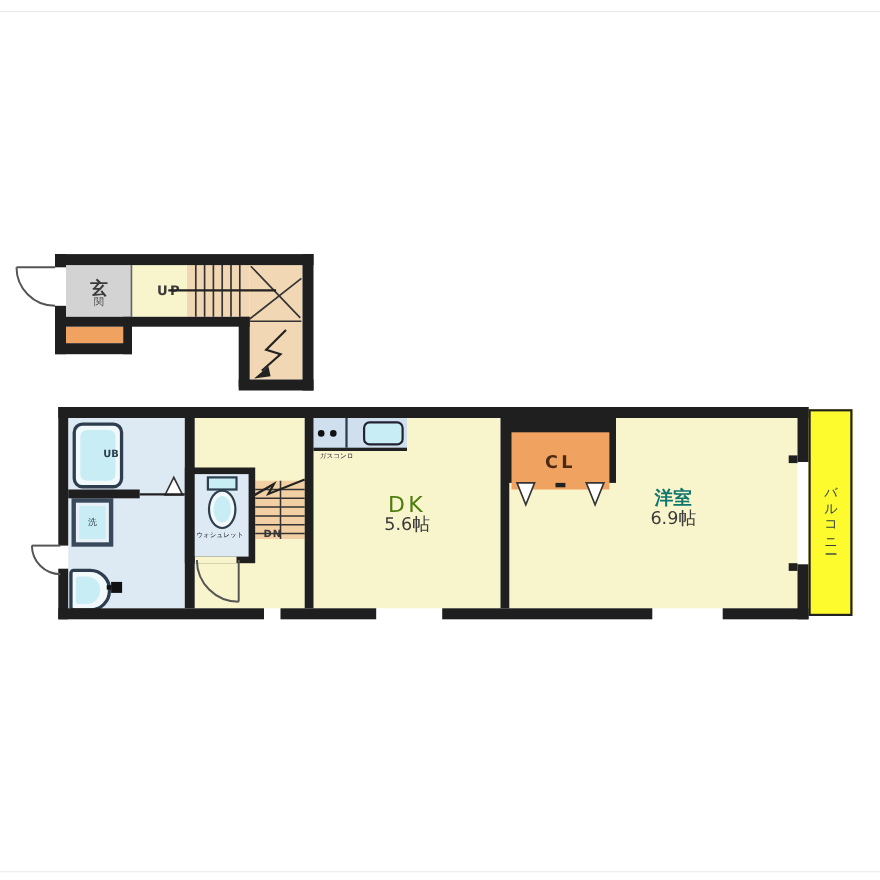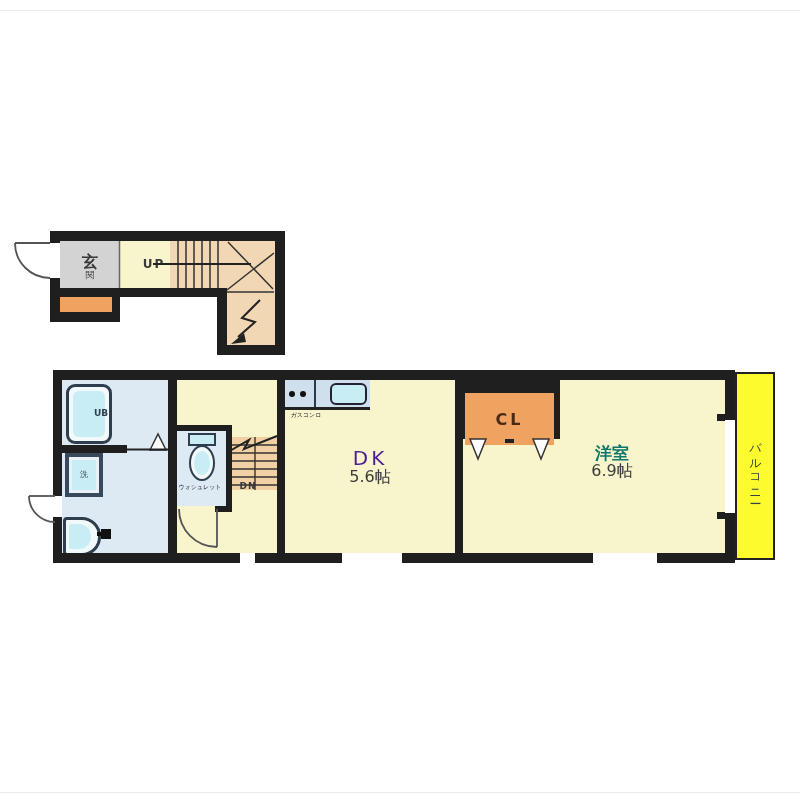--- a/index.html
+++ b/index.html
@@ -110,21 +110,21 @@
     <div class="wall" style="left:725px;top:370px;width:10px;height:50px;"></div>
     <div class="wall" style="left:725px;top:513px;width:10px;height:50px;"></div>
     <div class="wall" style="left:168px;top:380px;width:9px;height:173px;"></div>
     <div class="wall" style="left:277px;top:380px;width:8px;height:173px;"></div>
     <div class="wall" style="left:455px;top:380px;width:8px;height:173px;"></div>
     <div class="wall" style="left:62px;top:445px;width:65px;height:8px;"></div>
     <div class="wall" style="left:717px;top:414px;width:8px;height:7px;"></div>
     <div class="wall" style="left:717px;top:512px;width:8px;height:7px;"></div>
 
     <div class="lbl" style="left:325px;top:443px;width:90px;height:48px;flex-direction:column;">
-      <span style="font-size:20px;letter-spacing:3px;color:#4c1d95;">DK</span>
+      <span style="font-size:20px;letter-spacing:3px;color:#4d7c0f;">DK</span>
       <span style="font-size:16px;color:#3c3c3c;">5.6帖</span>
     </div>
     <div class="lbl" style="left:567px;top:436px;width:90px;height:52px;flex-direction:column;">
       <span style="font-size:17px;font-weight:bold;color:#0f766e;">洋室</span>
       <span style="font-size:16px;color:#3c3c3c;">6.9帖</span>
     </div>
     <div class="lbl" style="left:235px;top:481px;width:26px;height:12px;font-size:9px;font-weight:bold;letter-spacing:1px;">DN</div>
   </div>
 
   <svg width="800" height="800" viewBox="0 0 800 800">

